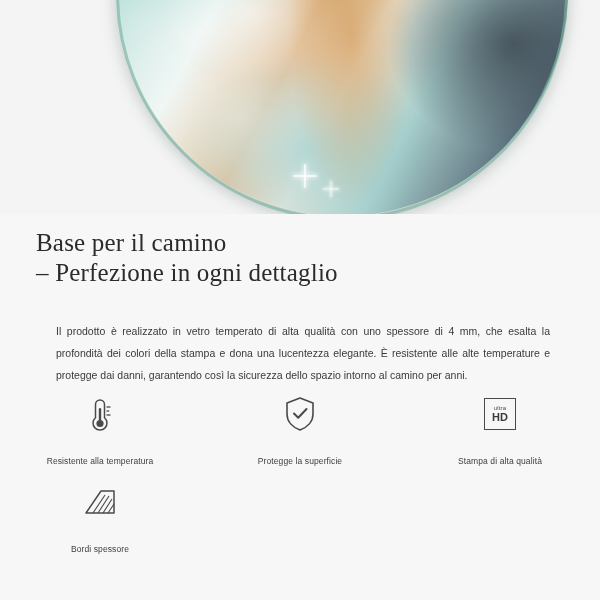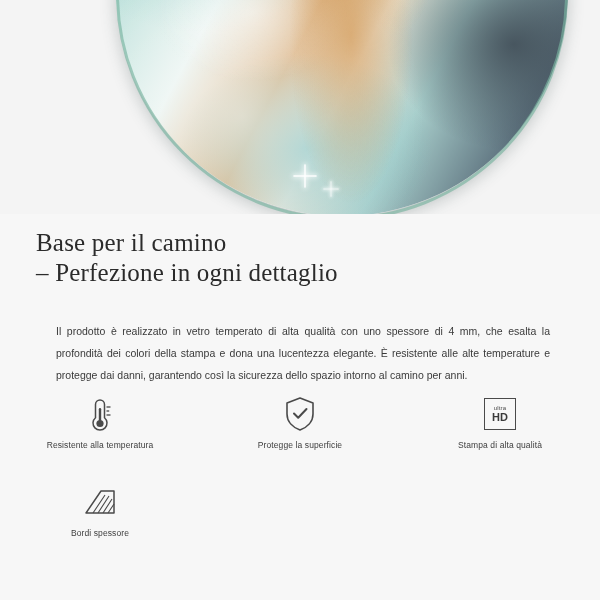--- a/index.html
+++ b/index.html
@@ -139,21 +139,21 @@
     align-items: center;
     justify-content: flex-start;
   }
   .feature-icon {
     height: 44px;
     display: flex;
     align-items: center;
     justify-content: center;
   }
   .feature-label {
-    margin-top: 4px;
+    margin-top: 20px;
     font-size: 8.5px;
     color: #3d3d3d;
     text-align: center;
     letter-spacing: 0.1px;
   }
   .ultrahd-box {
     width: 30px;
     height: 30px;
     border: 1.6px solid #4a4a4a;
     display: flex;

